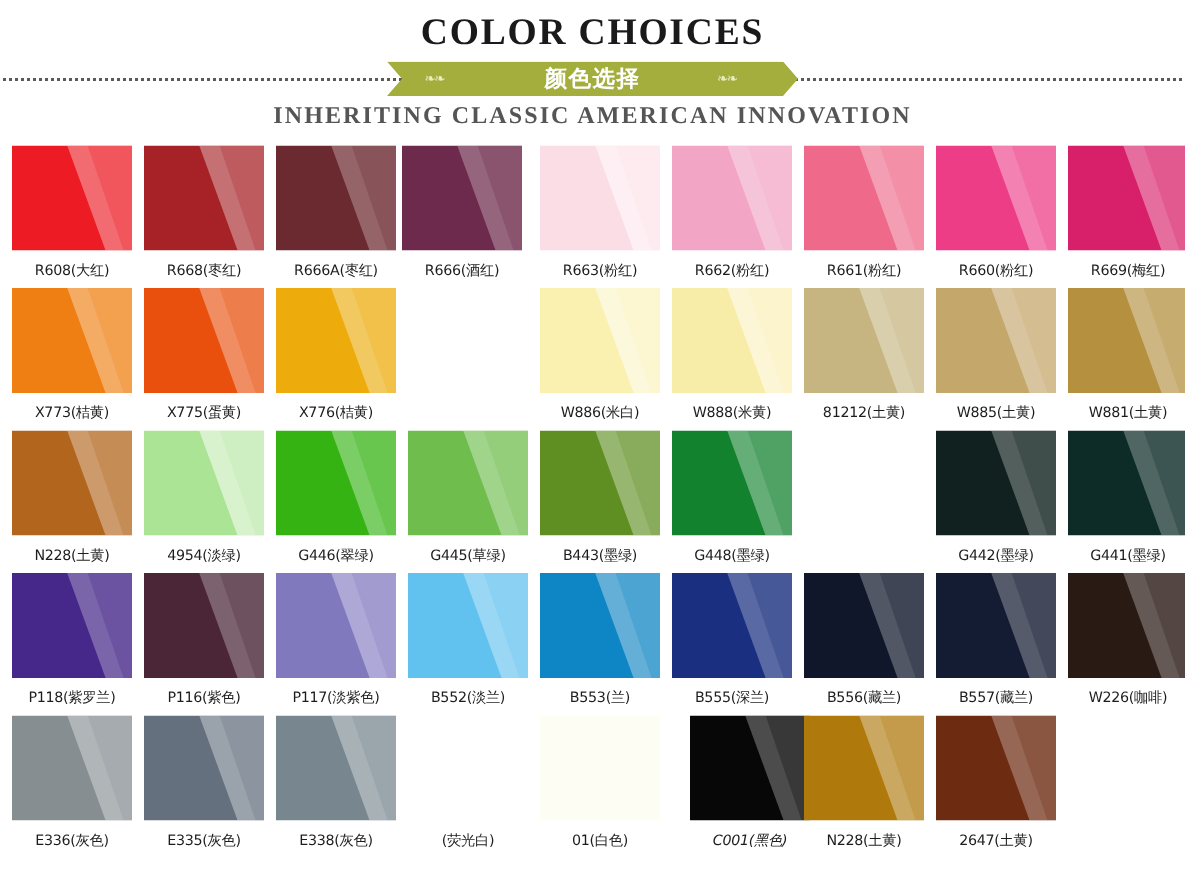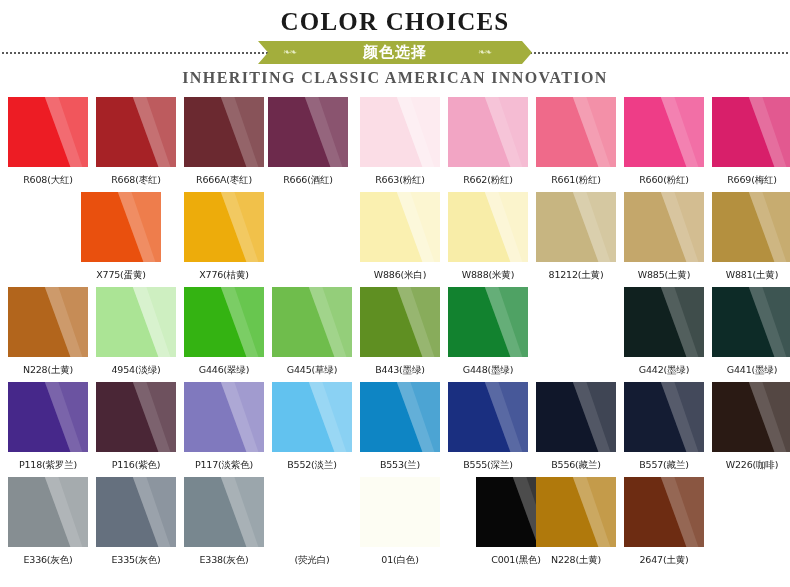--- a/index.html
+++ b/index.html
@@ -247,21 +247,29 @@
       <div class="cell" style="left: 712px;">
         <div class="swatch">
           <div class="base" style="background: rgb(216, 31, 106);"></div>
           <div class="gloss"></div>
           <div class="gloss2"></div>
         </div>
         <div class="label">R669(梅红)</div>
       </div>
     </div>
     <div class="row">
-      <div class="cell" style="left: 81px;">
+      <div class="cell" style="left: 8px;">
+        <div class="swatch">
+          <div class="base" style="background: rgb(239, 127, 18);"></div>
+          <div class="gloss"></div>
+          <div class="gloss2"></div>
+        </div>
+        <div class="label">X773(桔黄)</div>
+      </div>
+      <div class="cell" style="left: 96px;">
         <div class="swatch">
           <div class="base" style="background: rgb(233, 80, 14);"></div>
           <div class="gloss"></div>
           <div class="gloss2"></div>
         </div>
         <div class="label">X775(蛋黄)</div>
       </div>
       <div class="cell" style="left: 184px;">
         <div class="swatch">
           <div class="base" style="background: rgb(237, 172, 11);"></div>
@@ -481,21 +489,21 @@
           <div class="base" style="background: rgb(255, 255, 255);"></div>
         </div>
         <div class="label">(荧光白)</div>
       </div>
       <div class="cell" style="left: 360px;">
         <div class="swatch plain">
           <div class="base" style="background: rgb(253, 253, 243);"></div>
         </div>
         <div class="label">01(白色)</div>
       </div>
-      <div class="cell" style="left: 476px;">
+      <div class="cell" style="left: 460px; font-style: italic;">
         <div class="swatch dark">
           <div class="base" style="background: rgb(7, 7, 7);"></div>
           <div class="gloss"></div>
           <div class="gloss2"></div>
         </div>
         <div class="label">C001(黑色)</div>
       </div>
       <div class="cell" style="left: 536px;">
         <div class="swatch">
           <div class="base" style="background: rgb(176, 121, 12);"></div>

